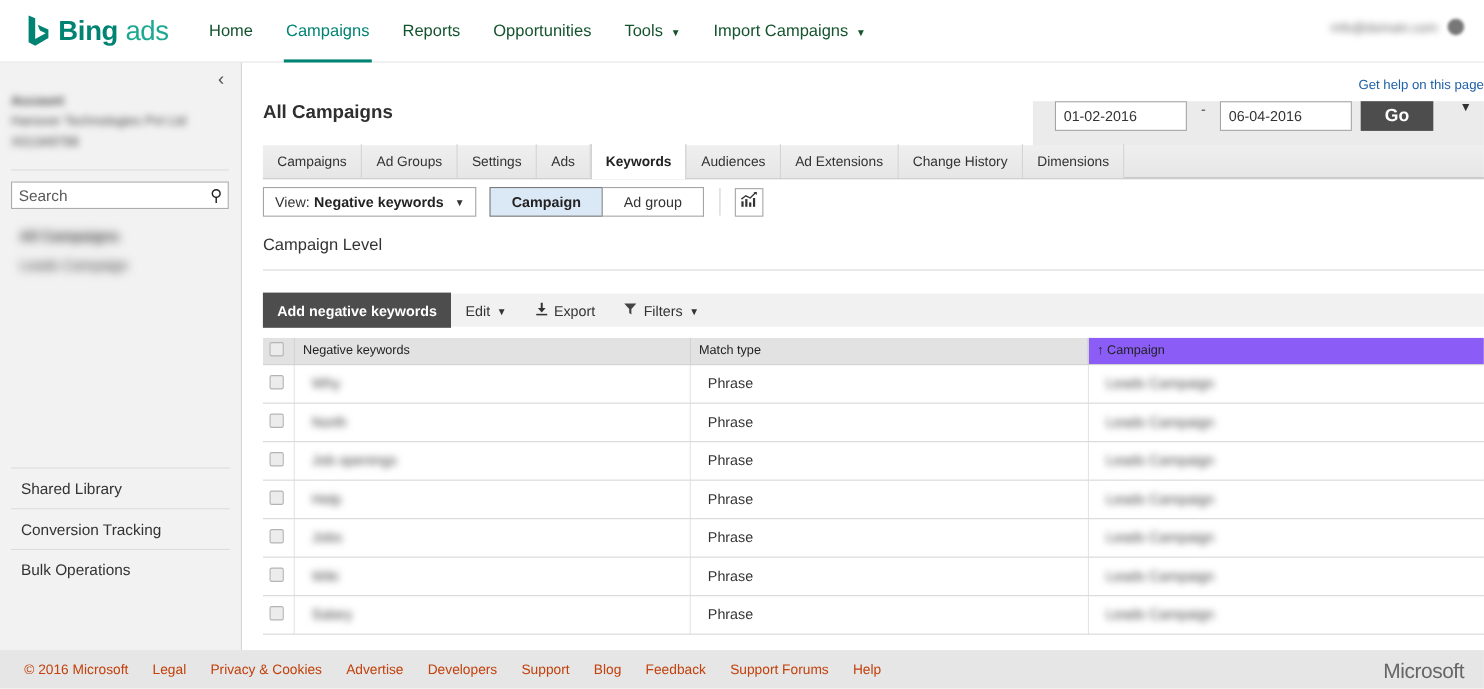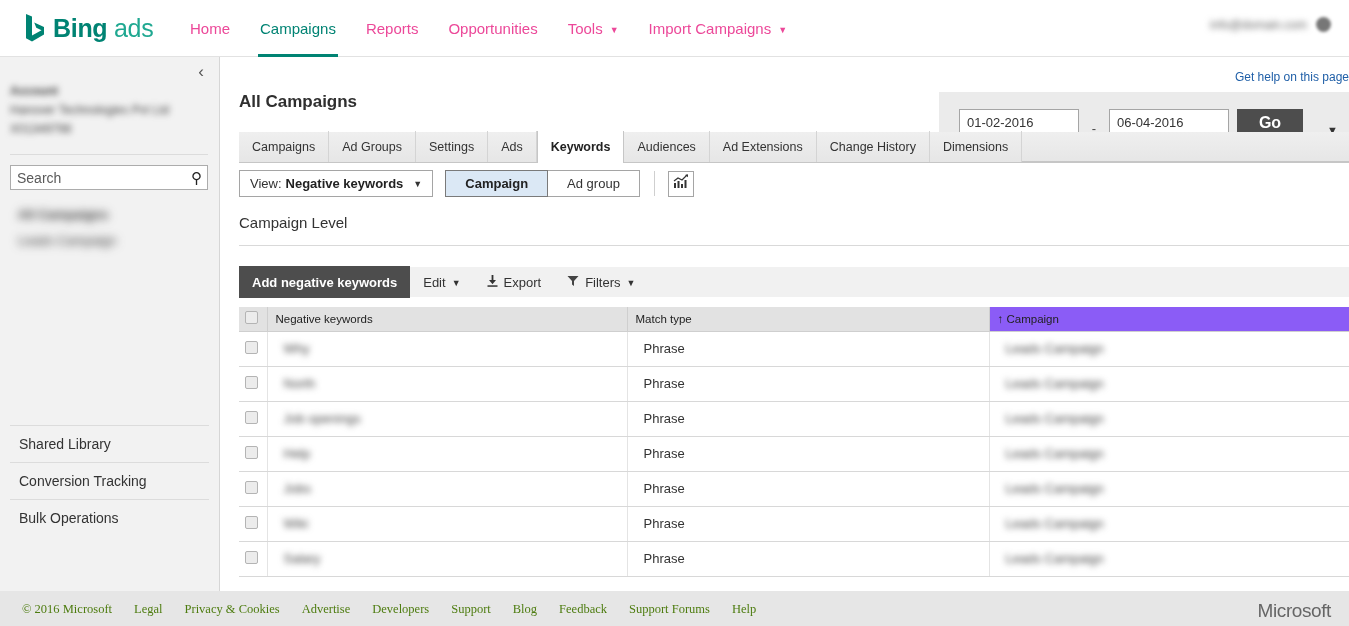--- a/index.html
+++ b/index.html
@@ -25,21 +25,21 @@
   #logo .word { font-size: 25px; color: #008373; letter-spacing: -0.3px; }
   #logo .word b { font-weight: 600; }
   #logo .word i { font-style: normal; color: #1fa891; }
 
   #mainmenu {
     position: absolute; left: 175px; top: 0; height: 57px;
     display: flex; align-items: stretch;
   }
   #mainmenu .mi {
     display: flex; align-items: center; padding: 0 15px;
-    font-size: 15px; color: #ec4899; cursor: pointer; position: relative;
+    font-size: 15px; color: #14532d; cursor: pointer; position: relative;
   }
   #mainmenu .mi.active { color: #008373; }
   #mainmenu .mi.active::after {
     content: ""; position: absolute; left: 13px; right: 13px; bottom: 0;
     height: 3px; background: #008373;
   }
   #mainmenu .mi .caret { margin-left: 7px; font-size: 9px; position: relative; top: 1px; }
 
   #account-box {
     position: absolute; right: 18px; top: 17px;
@@ -117,21 +117,21 @@
   }
   #page-title {
     position: absolute; left: 18px; top: 35px;
     font-size: 17px; font-weight: bold; color: #2f2f2f;
   }
 
   
   #daterange {
     position: absolute; left: 718px; top: 35px;
     width: 410px; height: 44px; background: #ebebeb;
-    display: flex; align-items: flex-end; padding-left: 20px;
+    display: flex; align-items: flex-start; padding-left: 20px;
   }
   #daterange .dfield {
     width: 120px; height: 27px; background: #fff; border: 1px solid #a5a5a5;
     font-size: 13px; color: #333; padding-left: 7px; line-height: 25px;
     font-family: "Liberation Sans", sans-serif;
   }
   #daterange .dash { width: 30px; text-align: center; color: #444; font-size: 13px; }
   #daterange .gobtn {
     width: 66px; height: 27px; margin-left: 8px;
     background: #4d4d4d; color: #fff; font-size: 16px; font-weight: bold;
@@ -253,21 +253,21 @@
 
   
   #footer {
     position: absolute; left: 0; top: 591px; width: 1349px; height: 35px;
     background: #e6e6e6;
   }
   #footer-links {
     position: absolute; left: 22px; top: 11px;
     display: flex; align-items: center; gap: 22px;
   }
-  #footer-links span { font-size: 12.5px; color: #4d7c0f; font-family: Liberation Serif, serif; }
+  #footer-links span { font-size: 12.5px; color: #c2410c; }
   #footer-links span.lnk { cursor: pointer; }
   #ms-logo {
     position: absolute; right: 18px; top: 9px;
     font-size: 19px; color: #666; letter-spacing: -0.4px;
   }
 </style>
 </head>
 <body>
 
 <div id="topnav">

